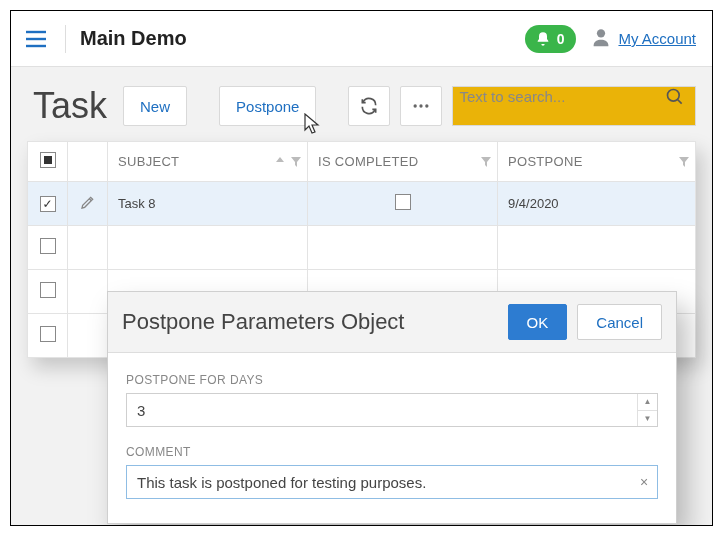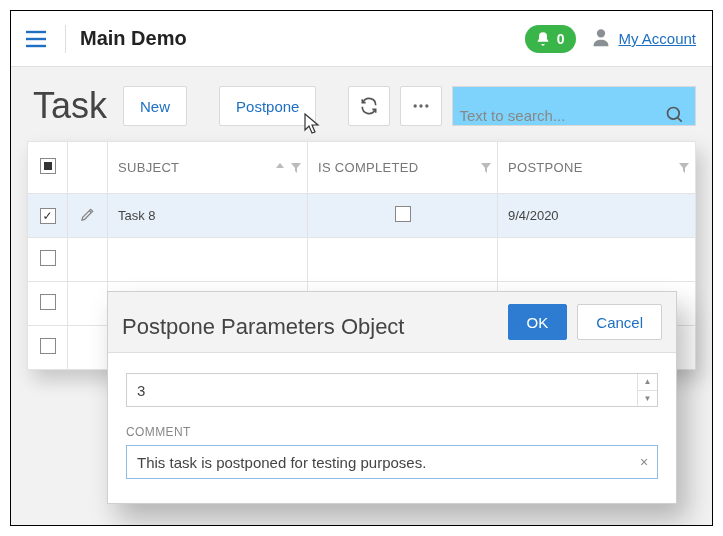--- a/index.html
+++ b/index.html
@@ -54,42 +54,42 @@
     background:#fff; border:1px solid #d9d9d9; height:40px;
     display:flex; align-items:center; justify-content:center;
     padding:0 16px; font-size:15px; color:#1e6fc1; cursor:pointer;
     border-radius:2px;
   }
   .btn.icon-only { padding:0; width:42px;}
   .btn.postpone { position:relative;justify-content:center;}
   .cursor-arrow { position:absolute; right:-6px; bottom:-10px; pointer-events:none;}
   .search-wrap {
     flex:1;
-    background:#7dd3fc; border:1px solid #d9d9d9; height:40px;
-    display:flex; align-items:flex-end;
+    background:#eab308; border:1px solid #d9d9d9; height:40px;
+    display:flex; align-items:flex-start;
     padding:0 10px 0 4px;
   }
   .search-wrap input {
     flex:1; border:none; outline:none; font-size:15px; color:#555;
     background:transparent;
   }
   .search-wrap input::placeholder { color:#888;}
   .gap12 { width:12px; }
 
   
   .table-wrap {
     margin:0 16px 0 16px;
     background:#fff;
     box-shadow: 6px 10px 18px rgba(0,0,0,0.18);
   }
   table { border-collapse:collapse; width:100%; table-layout:fixed;}
   th, td { border:1px solid #e3e3e3; font-size:13px; }
   th {
     background:#fff; color:#777; font-weight:400; text-align:left;
-    padding:16px 10px; letter-spacing:.3px;
+    padding:10px 10px; letter-spacing:.3px;
     position:relative;
   }
   col.c1 { width:40px;}
   col.c2 { width:40px;}
   col.c3 { width:200px;}
   col.c4 { width:190px;}
   col.c5 { }
   .hdr-icons { position:absolute; right:6px; top:50%; transform:translateY(-50%); display:flex; gap:6px; color:#bbb;}
   .th-chk { text-align:center;}
   .chk {
@@ -106,21 +106,21 @@
   
   .dialog {
     position:absolute;
     left:96px; top:224px;
     width:570px;
     background:#fff;
     border:1px solid #cfcfcf;
     box-shadow: 10px 16px 26px rgba(0,0,0,0.25);
   }
   .dialog-header {
-    display:flex; align-items:flex-end;
+    display:flex; align-items:center;
     background:#f3f3f3; border-bottom:1px solid #ddd;
     padding:12px 14px;
   }
   .dialog-title { font-size:22px; color:#444; flex:1; font-weight:400;}
   .dbtn { height:36px; padding:0 18px; font-size:15px; border-radius:2px; cursor:pointer; display:flex; align-items:center; justify-content:center;}
   .dbtn.primary { background:#2d7cd1; color:#fff; border:1px solid #2d7cd1; margin-right:10px;}
   .dbtn.secondary { background:#fff; border:1px solid #d0d0d0; color:#1e6fc1;}
   .dialog-body { padding:20px 18px 24px 18px;}
   .field-label { font-size:12px; letter-spacing:.4px; color:#888; margin-bottom:6px;}
   .num-input {
@@ -290,20 +290,21 @@
       </table>
     </div>
 
     <div class="dialog">
       <div class="dialog-header">
         <div class="dialog-title">Postpone Parameters Object</div>
         <div class="dbtn primary">OK</div>
         <div class="dbtn secondary">Cancel</div>
       </div>
       <div class="dialog-body">
+        <div class="field-label">POSTPONE FOR DAYS</div>
         <div class="num-input">
           <input value="3" style="">
           <div class="spinner">
             <div>▲</div>
             <div>▼</div>
           </div>
         </div>
         <div class="field-gap"></div>
         <div class="field-label">COMMENT</div>
         <div class="text-input">

